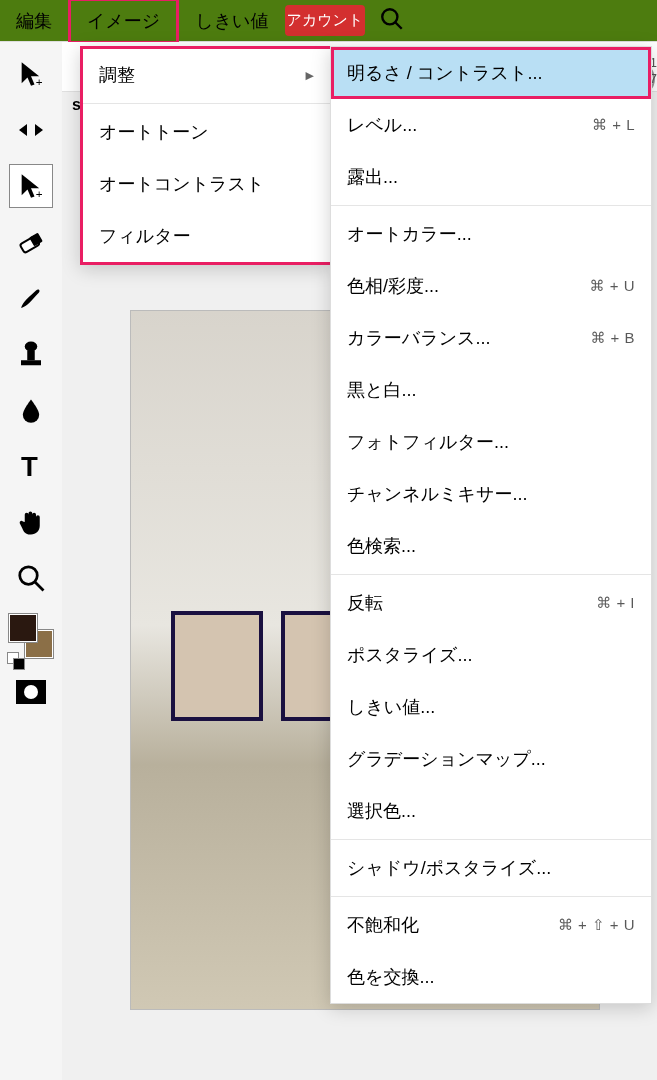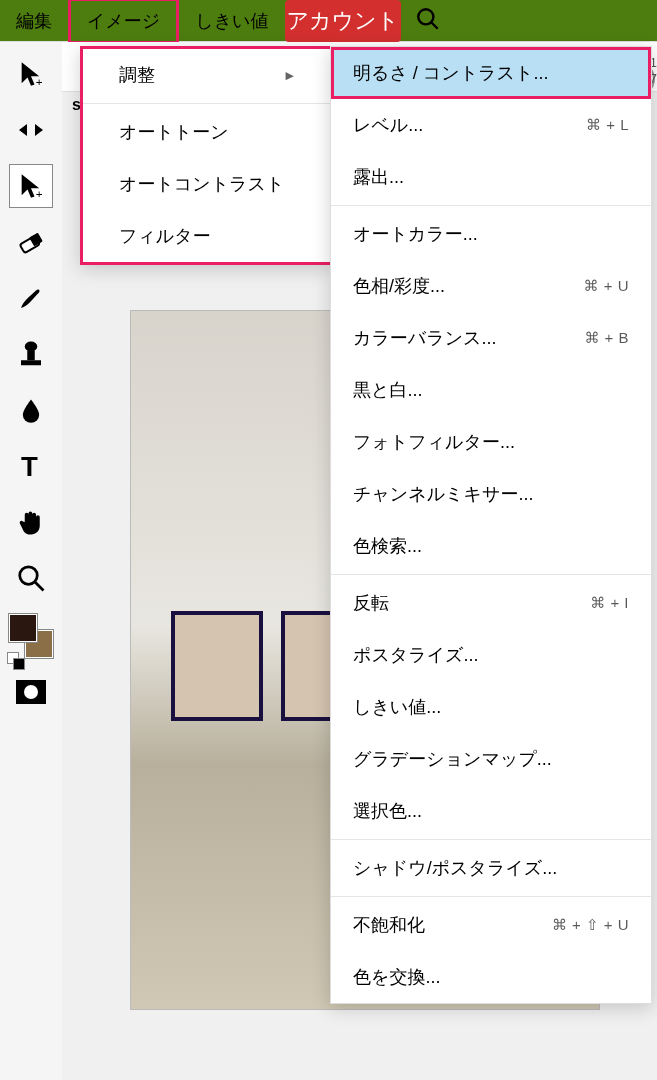--- a/index.html
+++ b/index.html
@@ -1,21 +1,21 @@
 <!DOCTYPE html>
 <html><head>
 <meta charset="utf-8">
 <style>
 * { margin: 0; padding: 0; box-sizing: border-box; font-family: -apple-system, "Hiragino Sans", sans-serif; }
 body { width: 657px; height: 1080px; background: #f0f0f0; position: relative; overflow: hidden; }
 
 .menubar { display: flex; align-items: center; height: 42px; background: #4d7c0f; border-bottom: 1px solid #ddd; }
 .menubar-item { padding: 8px 16px; font-size: 18px; cursor: pointer; }
 .menubar-item.highlighted { border: 3px solid #e91e63; }
-.account-btn { background: #d32f2f; color: #fff; padding: 6px 2px; border-radius: 4px; font-size: 22px; font-weight: 500; cursor: pointer; }
+.account-btn { background: #d32f2f; color: #fff; padding: 6px 2px; border-radius: 4px; font-size: 15px; font-weight: 500; cursor: pointer; }
 .search-icon { margin-left: 14px; cursor: pointer; }
 
 .toolbar { position: absolute; left: 0; top: 42px; width: 62px; background: #f5f5f5; height: calc(100% - 42px); display: flex; flex-direction: column; align-items: center; padding-top: 10px; gap: 12px; }
 .tool { width: 44px; height: 44px; display: flex; align-items: center; justify-content: center; cursor: pointer; }
 
 .swatch-group { position: relative; width: 44px; height: 44px; margin-top: 2px; }
 .swatch-back { position: absolute; right: 0; bottom: 0; width: 28px; height: 28px; background: #8b6f47; border: 1px solid #fff; outline: 1px solid #888; }
 .swatch-front { position: absolute; left: 0; top: 0; width: 28px; height: 28px; background: #2a1810; border: 1px solid #fff; outline: 1px solid #888; }
 .swatch-mini { position: absolute; left: -2px; bottom: -6px; width: 12px; height: 12px; background: #fff; border: 1px solid #888; }
 .swatch-mini2 { position: absolute; left: 4px; bottom: -12px; width: 12px; height: 12px; background: #000; border: 1px solid #888; }
@@ -25,26 +25,26 @@
 
 .canvas-area { position: absolute; left: 62px; top: 42px; right: 0; bottom: 0; background: #f0f0f0; }
 .toolbar-strip { height: 50px; background: #fff; border-bottom: 1px solid #e0e0e0; display: flex; align-items: center; padding-left: 12px; font-size: 15px; }
 .sidelabel { position: absolute; top: 54px; left: 10px; font-weight: 700; font-size: 16px; }
 .canvas-img { position: absolute; left: 68px; top: 268px; width: 470px; height: 700px; background: linear-gradient(180deg, #d8d4cc 0%, #e8e6e0 45%, #b8b09c 65%, #d0c8b4 100%); border: 1px solid #bbb; overflow: hidden; }
 .frame1 { position: absolute; left: 40px; top: 300px; width: 92px; height: 110px; border: 4px solid #1a1040; background: #d4c4b0; }
 .frame2 { position: absolute; left: 150px; top: 300px; width: 92px; height: 110px; border: 4px solid #1a1040; background: #d4c4b0; }
 
 .dropdown1 { position: absolute; left: 80px; top: 46px; width: 250px; background: #fff; box-shadow: 0 4px 18px rgba(0,0,0,.18); border: 1px solid #ddd; z-index: 100; }
 .dropdown1.highlighted { border: 3px solid #e91e63; border-right: none; }
-.dd-item { padding: 14px 36px; font-size: 18px; cursor: pointer; display: flex; justify-content: space-between; align-items: center; }
+.dd-item { padding: 14px 16px; font-size: 18px; cursor: pointer; display: flex; justify-content: space-between; align-items: center; }
 .dd-item.has-sub::after { content: "▶"; font-size: 11px; opacity: .6; }
 .dd-sep { height: 1px; background: #e5e5e5; margin: 2px 0; }
 
 .dropdown2 { position: absolute; left: 330px; top: 46px; width: 322px; background: #fff; box-shadow: 0 4px 18px rgba(0,0,0,.18); border: 1px solid #ddd; z-index: 110; }
-.dd2-item { padding: 14px 22px; font-size: 18px; cursor: pointer; display: flex; justify-content: space-between; align-items: center; }
+.dd2-item { padding: 14px 16px; font-size: 18px; cursor: pointer; display: flex; justify-content: space-between; align-items: center; }
 .dd2-item.hover { background: #b9dff4; }
 .dd2-item.hover.highlighted { outline: 3px solid #e91e63; outline-offset: -3px; }
 .shortcut { font-size: 15px; opacity: .65; letter-spacing: .5px; }
 
 .right-edge { position: absolute; right: 0; top: 55px; font-size: 13px; color: #555; line-height: 1.2; writing-mode: horizontal-tb; }
 .zoom-circle { position: absolute; right: 2px; top: 62px; width: 34px; height: 34px; border: 2px solid #999; border-radius: 50%; }
 .zoom-circle::before, .zoom-circle::after { content: ""; position: absolute; background: #999; }
 .zoom-circle::before { left: 8px; top: 15px; width: 16px; height: 2px; }
 .zoom-circle::after { left: 15px; top: 8px; width: 2px; height: 16px; }
 </style>

